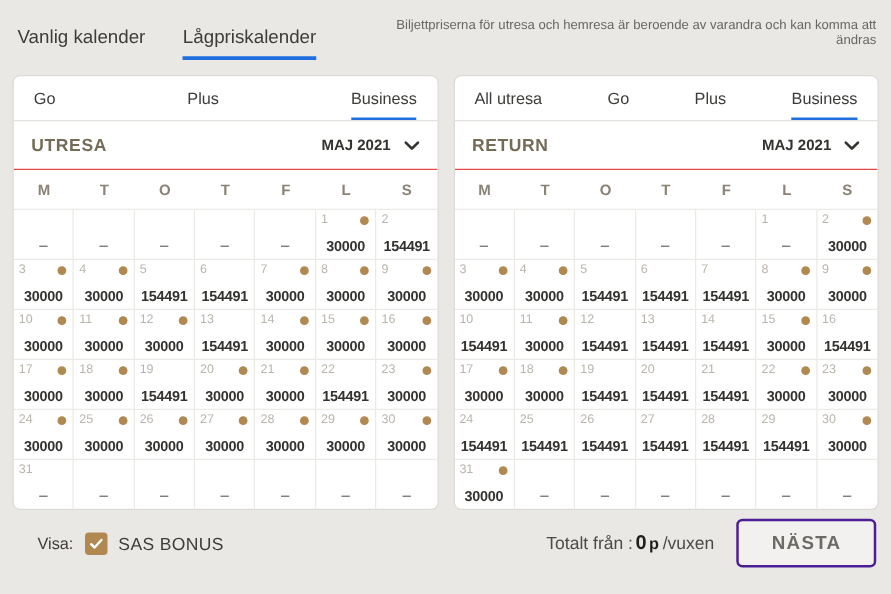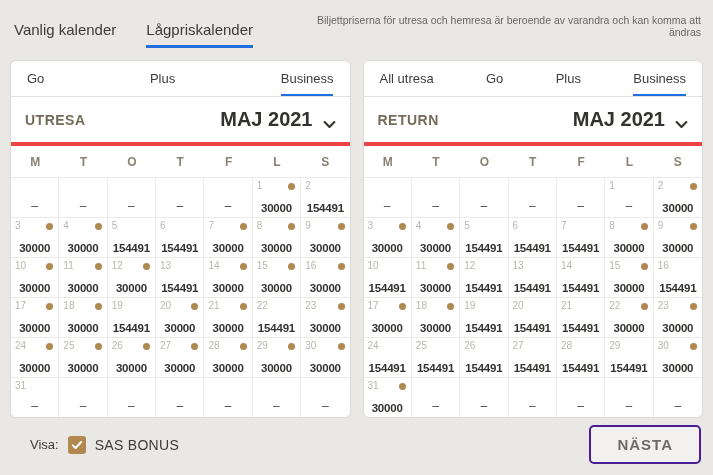--- a/index.html
+++ b/index.html
@@ -15,23 +15,23 @@
   .top-bar { display:flex; align-items:flex-end; padding:16px 12px 0 14px; height:48px; }
   .main-tab { font-size:15px; color:#3c3c3a; margin-right:30px; padding-bottom:7px; border-bottom:3px solid transparent; cursor:pointer; white-space:nowrap; }
   .main-tab.active { border-bottom-color:#1f6fe0; }
   .disclaimer { margin-left:auto; font-size:10.5px; color:#68676       4; color:#686764; padding-bottom:10px; text-align:right; }
   
   .panels { display:flex; gap:12px; padding:0 10px; margin-top:12px; }
   .panel { flex:1; background:#ffffff; border:1px solid #dcdad6; border-radius:6px; overflow:hidden; }
   .class-tabs { display:flex; justify-content:space-between; padding:10px 16px 0 16px; border-bottom:1px solid #e3e1dd; }
   .class-tab { font-size:13px; padding-bottom:8px; border-bottom:2px solid transparent; cursor:pointer; }
   .class-tab.active { border-bottom-color:#1f6fe0; }
-  .cal-header { display:flex; justify-content:space-between; align-items:center; padding:11px 14px; border-bottom:4px solid #ef4444; }
+  .cal-header { display:flex; justify-content:space-between; align-items:center; padding:11px 14px; border-bottom:1px solid #ef4444; }
   .cal-title { font-size:14px; font-weight:bold; color:#746c58; letter-spacing:.5px; }
-  .cal-month { display:flex; align-items:center; gap:10px; font-size:20px; font-weight:bold; color:#33322f; cursor:pointer; }
+  .cal-month { display:flex; align-items:center; gap:10px; font-size:12px; font-weight:bold; color:#33322f; cursor:pointer; }
   .chev { width:13px; height:13px; display:inline-block; }
   .weekday-row { display:grid; grid-template-columns:repeat(7,1fr); padding:9px 0 8px 0; }
   .weekday { text-align:center; font-size:12px; font-weight:bold; color:#8a8274; }
   .grid { display:grid; grid-template-columns:repeat(7,1fr); }
   .cell { position:relative; height:40px; border-top:1px solid #eceae6; border-right:1px solid #eceae6; }
   .cell:nth-child(7n) { border-right:none; }
   .cell .day { position:absolute; top:2px; left:4px; font-size:10px; color:#b9b5ad; }
   .cell .dot { position:absolute; top:5px; right:5px; width:7px; height:7px; border-radius:50%; background:#b08850; }
   .cell .price { position:absolute; bottom:3px; left:0; right:0; text-align:center; font-size:11.5px; font-weight:bold; color:#33322f; letter-spacing:-0.2px; }
   .cell .dash { position:absolute; bottom:4px; left:0; right:0; text-align:center; font-size:12px; color:#4c4c4a; }
@@ -476,15 +476,18 @@
   <div class="footer-left">
     <span class="visa-label">Visa:</span>
     <span class="checkbox">
       <svg viewBox="0 0 16 16">
           <path d="M2.5 8.5 L6.2 12 L13.5 4" fill="none" stroke="#ffffff" stroke-width="2.6" stroke-linecap="round" stroke-linejoin="round"></path>
         </svg>
     </span>
     <span class="bonus-label">SAS BONUS</span>
   </div>
   <div class="footer-right">
+    <span>
+      <span class="total-text">Totalt från :</span><span class="total-value">0</span><span class="total-unit">p</span><span class="total-suffix">/vuxen</span>
+    </span>
     <button class="next-btn">NÄSTA</button>
   </div>
 </div>
 
 </body></html>

